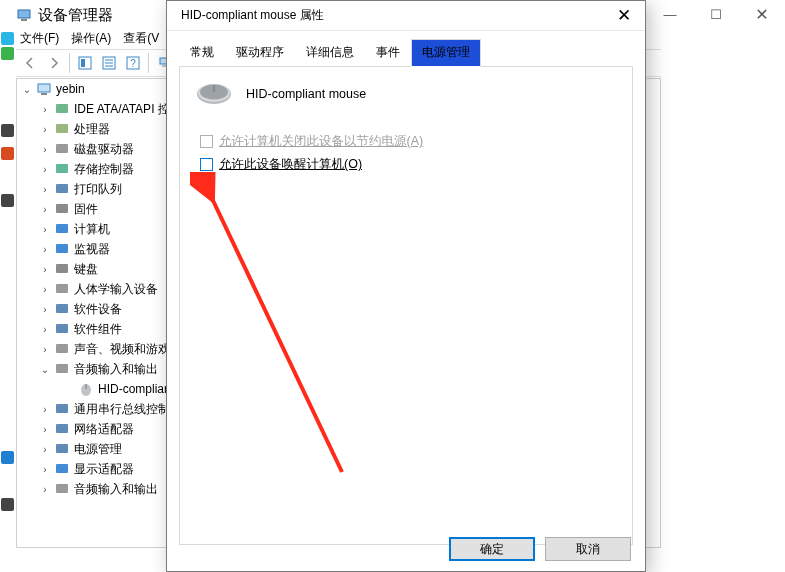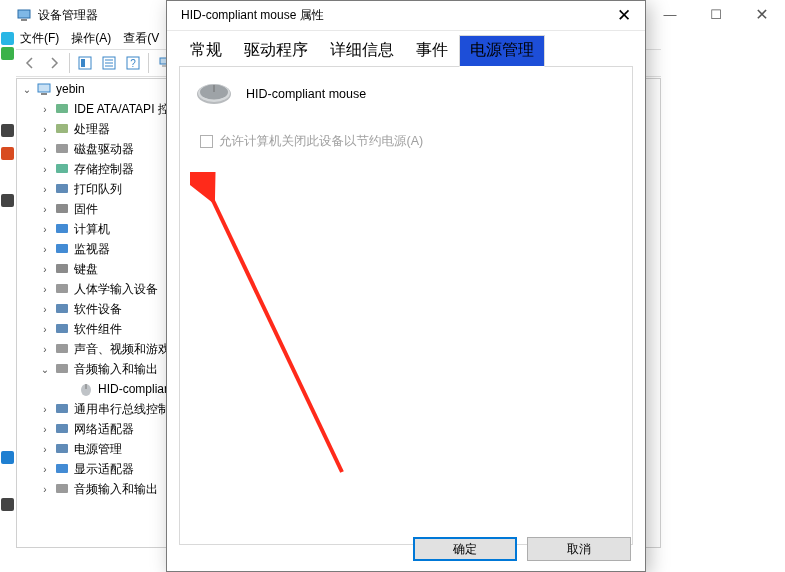--- a/index.html
+++ b/index.html
@@ -2,21 +2,21 @@
 <html><head>
 <meta charset="utf-8">
 <style>
 * { box-sizing: border-box; margin: 0; padding: 0; font-family: "Microsoft YaHei", "Segoe UI", sans-serif; }
 body { width: 785px; height: 572px; background: #fff; overflow: hidden; position: relative; }
 
 
 .bg-window { position: absolute; left: 0; top: 0; width: 785px; height: 572px; }
 .bg-titlebar { position: absolute; left: 16px; top: 4px; width: 640px; height: 22px; display: flex; align-items: center; }
 .bg-title-icon { width: 16px; height: 16px; margin-right: 6px; }
-.bg-title { font-size: 12px; color: #000; }
+.bg-title { font-size: 15px; color: #000; }
 .bg-winctrls { position: absolute; right: 0; top: 0; display: flex; }
 .bg-winctrl { width: 46px; height: 28px; display: flex; align-items: center; justify-content: center; font-size: 13px; color: #555; }
 .bg-winctrl.close { font-size: 16px; }
 
 .bg-menubar { position: absolute; left: 16px; top: 28px; display: flex; gap: 4px; }
 .bg-menu { font-size: 12px; padding: 2px 4px; color: #000; }
 
 .bg-toolbar { position: absolute; left: 16px; top: 49px; width: 645px; height: 28px; border-top: 1px solid #e0e0e0; border-bottom: 1px solid #e0e0e0; display: flex; align-items: center; gap: 0; padding: 0 2px; }
 .bg-tool { width: 22px; height: 22px; margin: 0 1px; border: 1px solid transparent; display: flex; align-items: center; justify-content: center; }
 .bg-tool-sep { width: 1px; height: 20px; background: #d0d0d0; margin: 0 3px; }
@@ -34,36 +34,36 @@
 .strip-item { width: 13px; height: 13px; margin: 2px 1px; border-radius: 2px; }
 
 
 .dlg { position: absolute; left: 166px; top: 0; width: 480px; height: 572px; background: #fff; border: 1px solid #7a7a7a; box-shadow: 4px 4px 18px rgba(0,0,0,.25); }
 .dlg-titlebar { height: 30px; border-bottom: 1px solid #e8e8e8; display: flex; align-items: center; }
 .dlg-title { font-size: 12px; color: #000; padding-left: 14px; flex: 1; }
 .dlg-close { width: 42px; height: 30px; display: flex; align-items: center; justify-content: center; font-size: 17px; }
 .dlg-body { padding: 10px 12px 0 12px; }
 
 .tabbar { display: flex; align-items: flex-end; border-bottom: 1px solid #d9d9d9; height: 26px; }
-.tab { font-size: 16px; padding: 4px 10px 5px 10px; color: #000; position: relative; top: 1px; }
+.tab { font-size: 12px; padding: 4px 10px 5px 10px; color: #000; position: relative; top: 1px; }
 .tab.active { border: 1px solid #d9d9d9; border-bottom: 1px solid #fff; background: #1d4ed8; }
 .tab:not(.active) { border: 1px solid transparent; }
 
 .tab-content { border: 1px solid #d9d9d9; border-top: none; height: 478px; padding: 14px 14px; position: relative; }
 .device-header { display: flex; align-items: center; margin-bottom: 26px; }
 .mouse-ico { width: 40px; height: 26px; margin-right: 12px; }
 .device-name { font-size: 12.5px; color: #000; text-align: center; }
 
-.chk-row { display: flex; align-items: center; margin: 4px 0 6px 6px; font-size: 12.5px; }
+.chk-row { display: flex; align-items: center; margin: 4px 0 6px 6px; font-size: 12.5px; text-decoration: underline; }
 .chk { width: 13px; height: 13px; border: 1px solid #0078d7; margin-right: 6px; background: #fff; }
 .chk.disabled { border-color: #b0b0b0; }
 .chk-row.disabled { color: #a0a0a0; }
 
 .dlg-buttons { position: absolute; right: 14px; bottom: 10px; display: flex; gap: 10px; }
-.dlg-btn { width: 104px; height: 24px; font-size: 12px; border: 1px solid #adadad; background: #e1e1e1; display: flex; align-items: center; justify-content: center; }
+.dlg-btn { width: 86px; height: 24px; font-size: 12px; border: 1px solid #adadad; background: #e1e1e1; display: flex; align-items: center; justify-content: center; }
 .dlg-btn.primary { border: 2px solid #0078d7; }
 
 
 .red-arrow { position: absolute; left: 190px; top: 172px; pointer-events: none; z-index: 50; }
 
 </style>
 </head>
 <body>
 
 <div class="bg-window">
@@ -384,20 +384,24 @@
           </svg>
         </span>
         <span class="device-name">HID-compliant mouse</span>
       </div>
 
       <div class="chk-row disabled">
         <span class="chk disabled"></span>
         <span>允许计算机关闭此设备以节约电源(A)</span>
       </div>
 
+      <div class="chk-row">
+        <span class="chk"></span>
+        <span>允许此设备唤醒计算机(O)</span>
+      </div>
     </div>
   </div>
 
   <div class="dlg-buttons">
     <div class="dlg-btn primary">确定</div>
     <div class="dlg-btn">取消</div>
   </div>
 </div>
 
 <svg class="red-arrow" width="170" height="310" viewBox="0 0 170 310">

